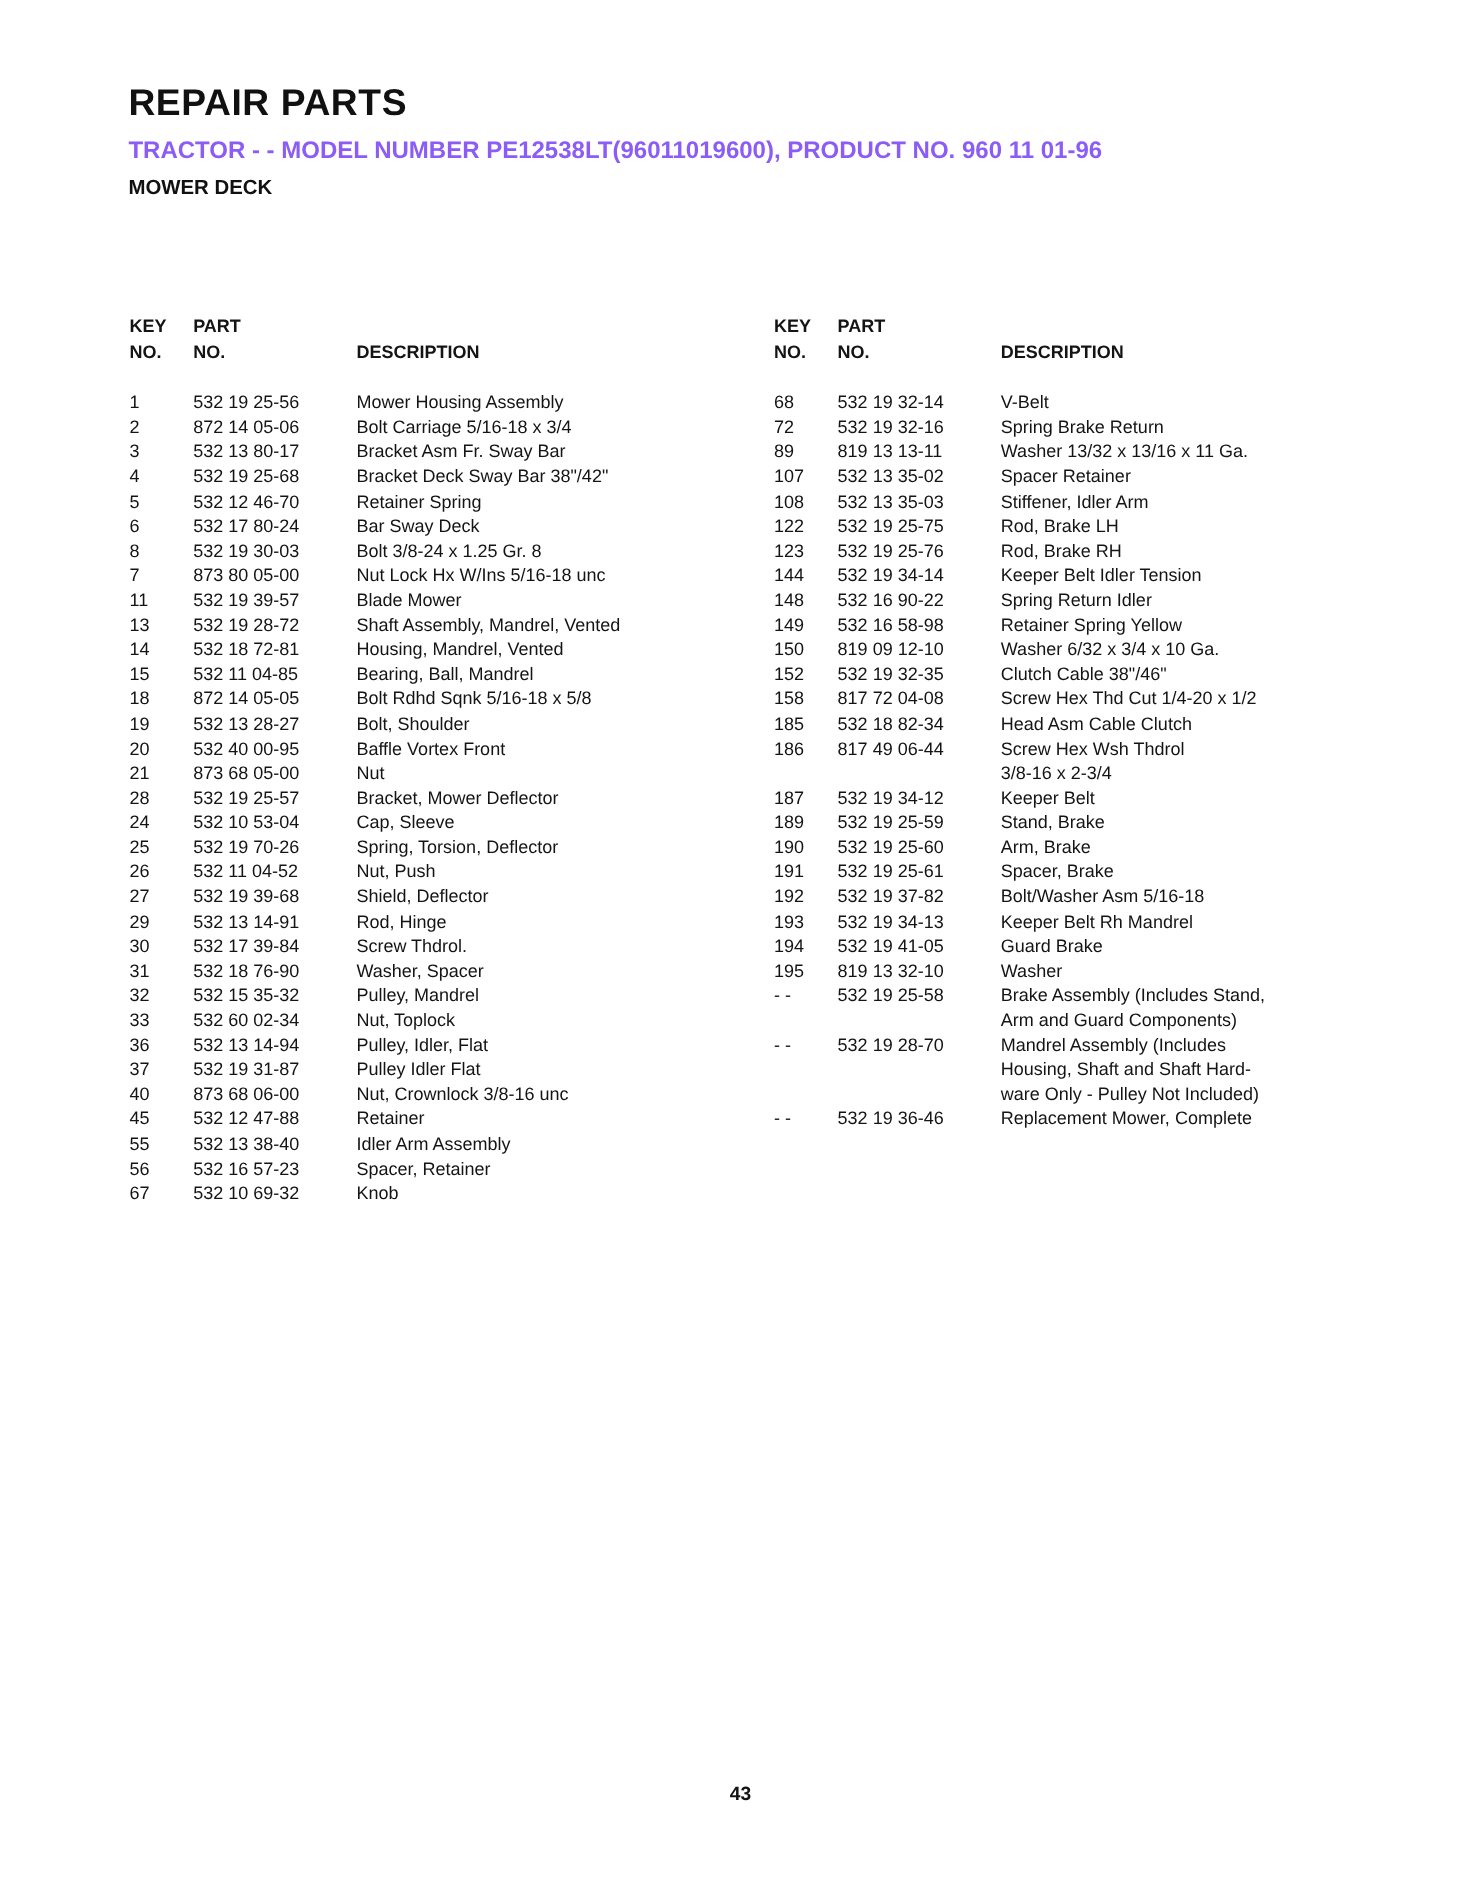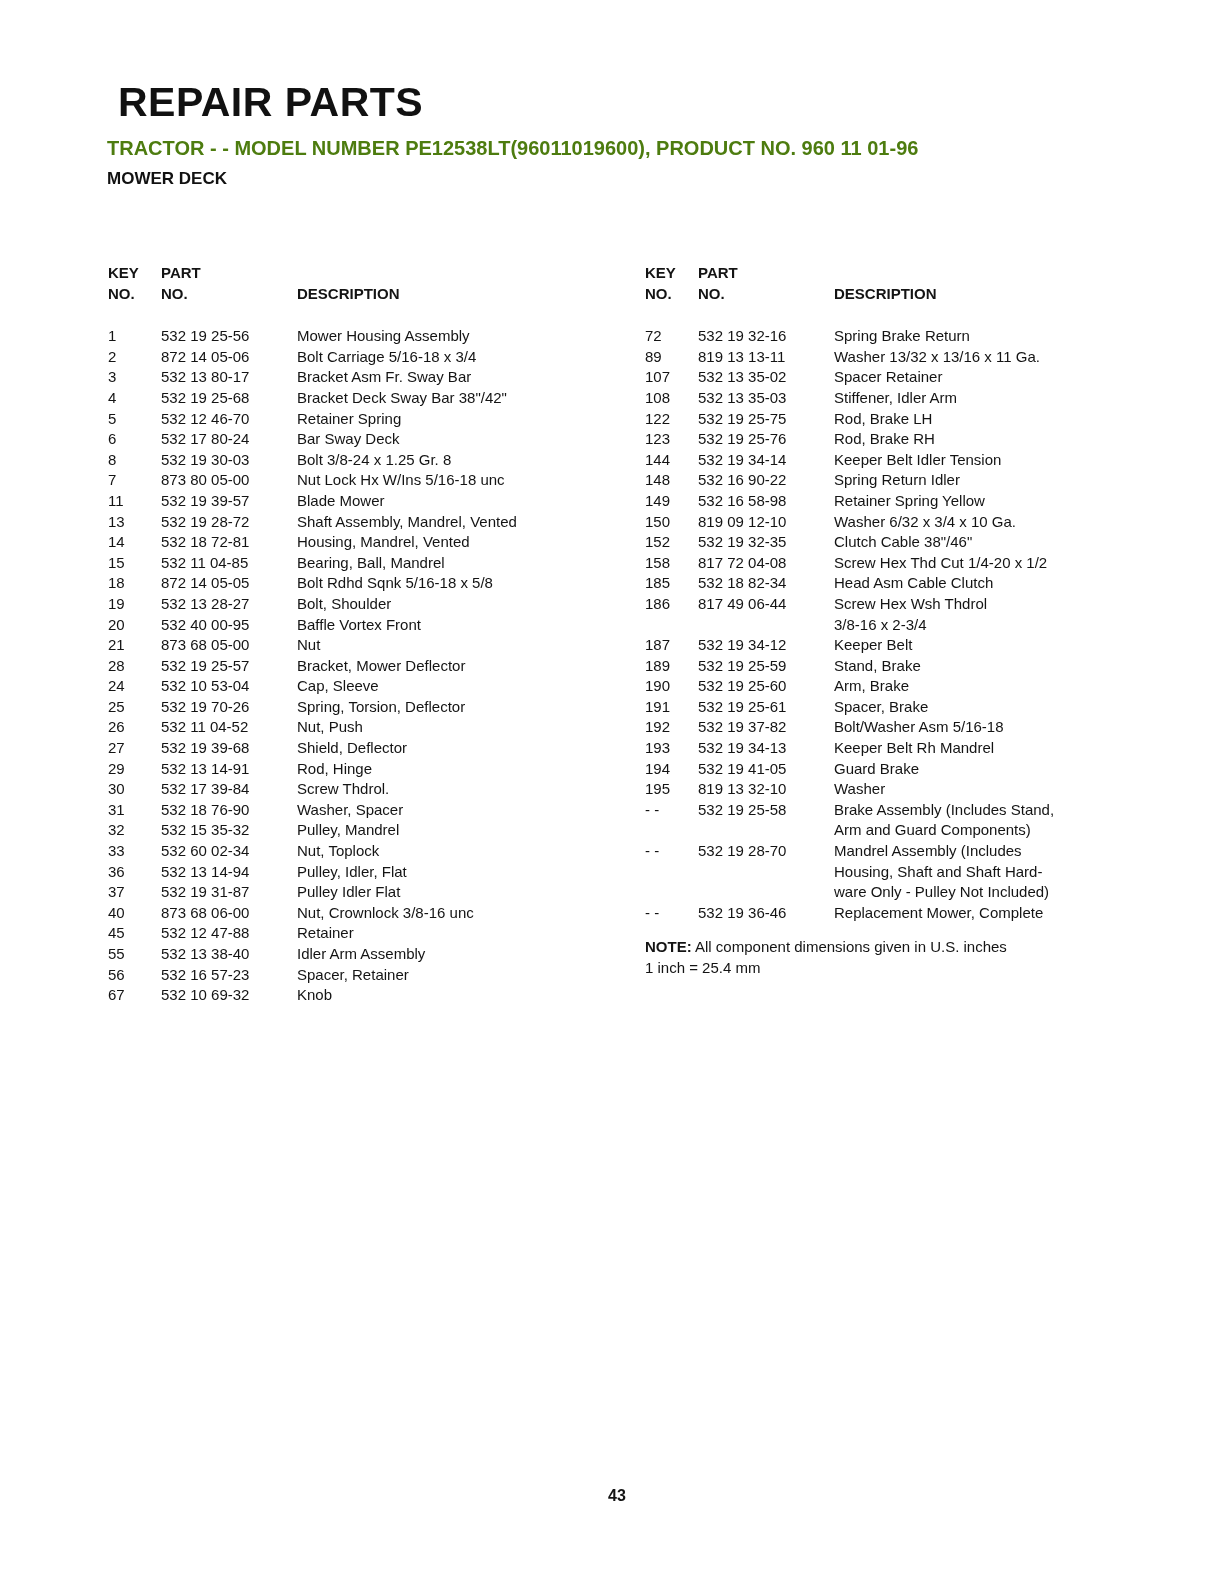--- a/index.html
+++ b/index.html
@@ -16,31 +16,31 @@
     font-family: "Liberation Sans", sans-serif;
     overflow: hidden;
   }
   .doc-header {
     position: absolute;
     left: 107px;
     top: 68px;
     width: 1030px;
   }
   .title {
-    margin: 11px;
-    font-size: 41px;
+    margin: 0;
+    font-size: 31px;
     font-weight: bold;
     letter-spacing: 0.5px;
     color: #111;
   }
   .subtitle {
     margin: 11px 0 0 0;
     font-size: 20px;
     font-weight: bold;
-    color: #4d7c0f;
+    color: #8b5cf6;
   }
   .section-title {
     margin: 9px 0 12px 0;
     font-size: 17px;
     font-weight: bold;
     color: #111;
   }
   .parts-col {
     position: absolute;
     top: 263px;
@@ -269,20 +269,25 @@
   <div class="parts-col col-right">
     <div class="thead">
       <div class="cell">KEY
 NO.</div>
       <div class="cell">PART
 NO.</div>
       <div class="cell">DESCRIPTION</div>
     </div>
     <div class="tbody">
         <div class="row">
+          <div class="cell">68</div>
+          <div class="cell">532 19 32-14</div>
+          <div class="cell">V-Belt</div>
+        </div>
+        <div class="row">
           <div class="cell">72</div>
           <div class="cell">532 19 32-16</div>
           <div class="cell">Spring Brake Return</div>
         </div>
         <div class="row">
           <div class="cell">89</div>
           <div class="cell">819 13 13-11</div>
           <div class="cell">Washer 13/32 x 13/16 x 11 Ga.</div>
         </div>
         <div class="row">
@@ -398,18 +403,17 @@
           <div class="cell">Mandrel Assembly (Includes
 Housing, Shaft and Shaft Hard-
 ware Only - Pulley Not Included)</div>
         </div>
         <div class="row">
           <div class="cell">- -</div>
           <div class="cell">532 19 36-46</div>
           <div class="cell">Replacement Mower, Complete</div>
         </div>
       </div>
-    <p class="note"><span class="note-label">NOTE:</span> <span>All component dimensions given in U.S. inches</span><br><span>1 inch = 25.4 mm</span></p>
   </div>
 
   <div class="page-number">43</div>
 
 </div>
 
 </body></html>

